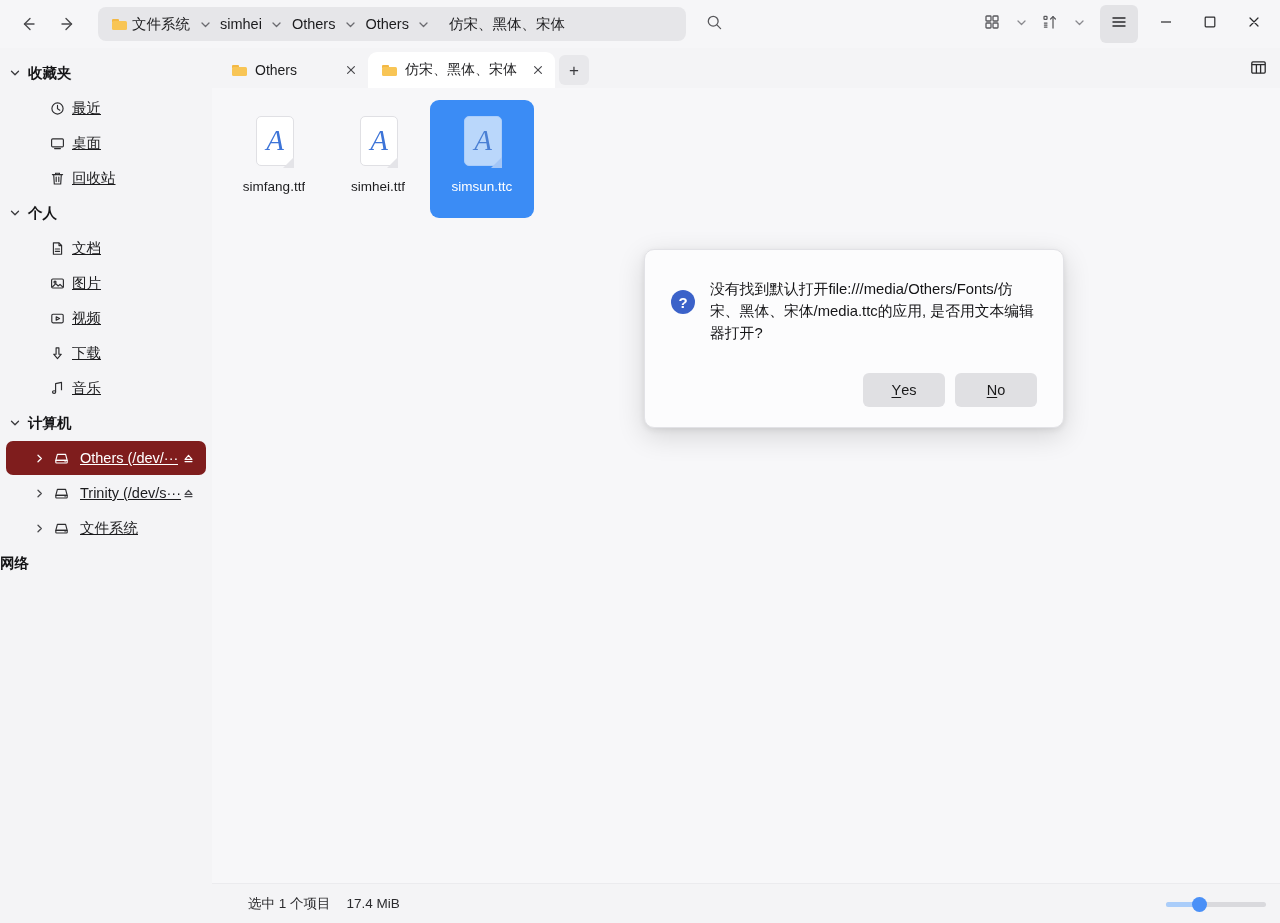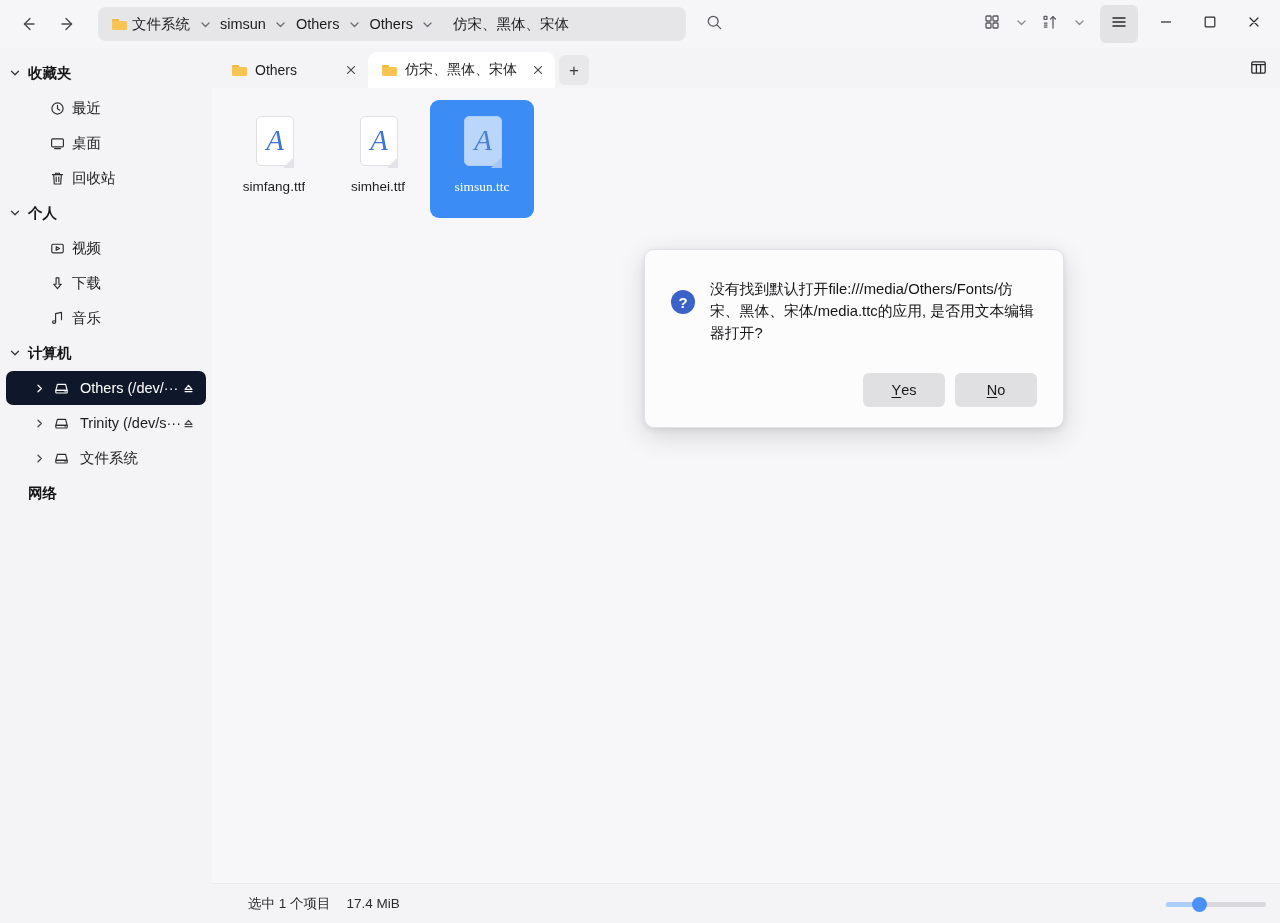--- a/index.html
+++ b/index.html
@@ -125,39 +125,39 @@
     border-radius: 7px;
     cursor: pointer;
     font-size: 14.5px; color: #1b1b1d;
     position: relative;
   }
   .sb-item .si { 
     position:absolute; left: 42px; top:50%; transform: translateY(-50%);
     width:18px;height:18px; display:flex;align-items:center;justify-content:center;
     color:#2c2c2f;
   }
-  .sb-item .slabel { margin-left: 26px; white-space:nowrap; overflow:hidden; }
+  .sb-item .slabel { margin-left: 26px; white-space:nowrap; overflow:hidden;text-decoration:underline; }
   .sb-item.drive { padding-left: 22px; }
   .sb-item.drive .dchev {
     position:absolute; left:26px; top:50%; transform:translateY(-50%);
     width:14px;height:14px;display:flex;align-items:center;justify-content:center;
     color:#48484c;
   }
   .sb-item.drive .si { left: 46px; }
   .sb-item.drive .slabel { margin-left: 52px; font-size:14.5px; }
   .sb-item.drive .eject {
     position:absolute; right:10px; top:50%; transform:translateY(-50%);
     width:16px;height:16px;display:flex;align-items:center;justify-content:center;
     color:#48484c;
   }
-  .sb-item.sel { background: #0f172a; color:#fff; }
+  .sb-item.sel { background: #7f1d1d; color:#fff; }
   .sb-item.sel .si, .sb-item.sel .dchev, .sb-item.sel .eject { color:#fff; }
   .sb-plain {
     display:flex; align-items:center; height:34px;
-    padding-left: 28px; font-size: 14.5px; color:#141416; font-weight:600;
+    font-size: 14.5px; color:#141416; font-weight:600;
     cursor:pointer;
   }
 
   .sb-footer { flex: 0 0 auto; padding: 0 6px 8px 6px; }
   .tagbtn {
     height: 34px; width: 100%;
     background: #e3e3e6;
     border: 1px solid #d6d6da;
     border-radius: 8px;
     display:flex; align-items:center; justify-content:center;
@@ -258,21 +258,21 @@
     width: 0; height: 0;
     border-left: 11px solid transparent;
     border-bottom: 11px solid #e4e4e8;
   }
   .fileitem.sel .fold { border-bottom-color: #a3c6f7; }
   .fname {
     font-size: 13.5px; color:#1d1d1f;
     max-width: 98px; text-align:center;
     white-space: nowrap; overflow: hidden; text-overflow: ellipsis;
   }
-  .fileitem.sel .fname { color:#fff;font-family:Liberation Serif, serif; }
+  .fileitem.sel .fname { color:#fff; }
 
   
   .statusbar {
     height: 40px; flex: 0 0 40px;
     display: flex; align-items: center;
     background: #f4f4f6;
     padding: 0 14px 0 36px;
     border-top: 1px solid #ebebee;
     font-size: 13.5px; color: #2b2b2e;
   }
@@ -362,21 +362,21 @@
         <span class="crumb-folder"></span>
         <span>文件系统</span>
       </div>
       <div class="chev">
         <svg width="13" height="13" viewBox="0 0 13 13" fill="none" stroke="currentColor" stroke-width="1.3" stroke-linecap="round" stroke-linejoin="round">
             <path d="M3 5 L6.5 8.5 L10 5"></path>
           </svg>
       </div>
 
       <div class="crumb">
-        <span>simsun</span>
+        <span>simhei</span>
       </div>
       <div class="chev">
         <svg width="13" height="13" viewBox="0 0 13 13" fill="none" stroke="currentColor" stroke-width="1.3" stroke-linecap="round" stroke-linejoin="round">
             <path d="M3 5 L6.5 8.5 L10 5"></path>
           </svg>
       </div>
 
       <div class="crumb">
         <span>Others</span>
       </div>
@@ -530,20 +530,40 @@
             <svg width="12" height="12" viewBox="0 0 12 12" fill="none" stroke="currentColor" stroke-width="1.3" stroke-linecap="round" stroke-linejoin="round">
                 <path d="M2.5 4.3 L6 7.8 L9.5 4.3"></path>
               </svg>
           </span>
           <span>个人</span>
         </div>
 
         <div class="sb-item">
           <span class="si">
             <svg width="15" height="15" viewBox="0 0 15 15" fill="none" stroke="currentColor" stroke-width="1.15" stroke-linejoin="round">
+                <path d="M3.4 1.8 H9 L11.6 4.5 V13.2 H3.4 Z"></path>
+                <path d="M9 1.8 V4.6 H11.6"></path>
+                <path d="M5.3 8 H9.6 M5.3 10.3 H9.6" stroke-linecap="round"></path>
+              </svg>
+          </span>
+          <span class="slabel">文档</span>
+        </div>
+        <div class="sb-item">
+          <span class="si">
+            <svg width="15" height="15" viewBox="0 0 15 15" fill="none" stroke="currentColor" stroke-width="1.15" stroke-linejoin="round">
+                <rect x="1.6" y="3" width="11.8" height="9" rx="1.2"></rect>
+                <circle cx="5" cy="6.1" r="1.05"></circle>
+                <path d="M2.3 11 L5.8 7.6 L8.2 10 L10 8.4 L12.9 11.2"></path>
+              </svg>
+          </span>
+          <span class="slabel">图片</span>
+        </div>
+        <div class="sb-item">
+          <span class="si">
+            <svg width="15" height="15" viewBox="0 0 15 15" fill="none" stroke="currentColor" stroke-width="1.15" stroke-linejoin="round">
                 <rect x="1.8" y="3.2" width="11.4" height="8.6" rx="1.2"></rect>
                 <path d="M6.2 5.8 L9.6 7.5 L6.2 9.2 Z"></path>
               </svg>
           </span>
           <span class="slabel">视频</span>
         </div>
         <div class="sb-item">
           <span class="si">
             <svg width="15" height="15" viewBox="0 0 15 15" fill="none" stroke="currentColor" stroke-width="1.15" stroke-linejoin="round">
                 <path d="M6.1 1.8 H8.9 V8.2 H11.3 L7.5 12.6 L3.7 8.2 H6.1 Z"></path>

